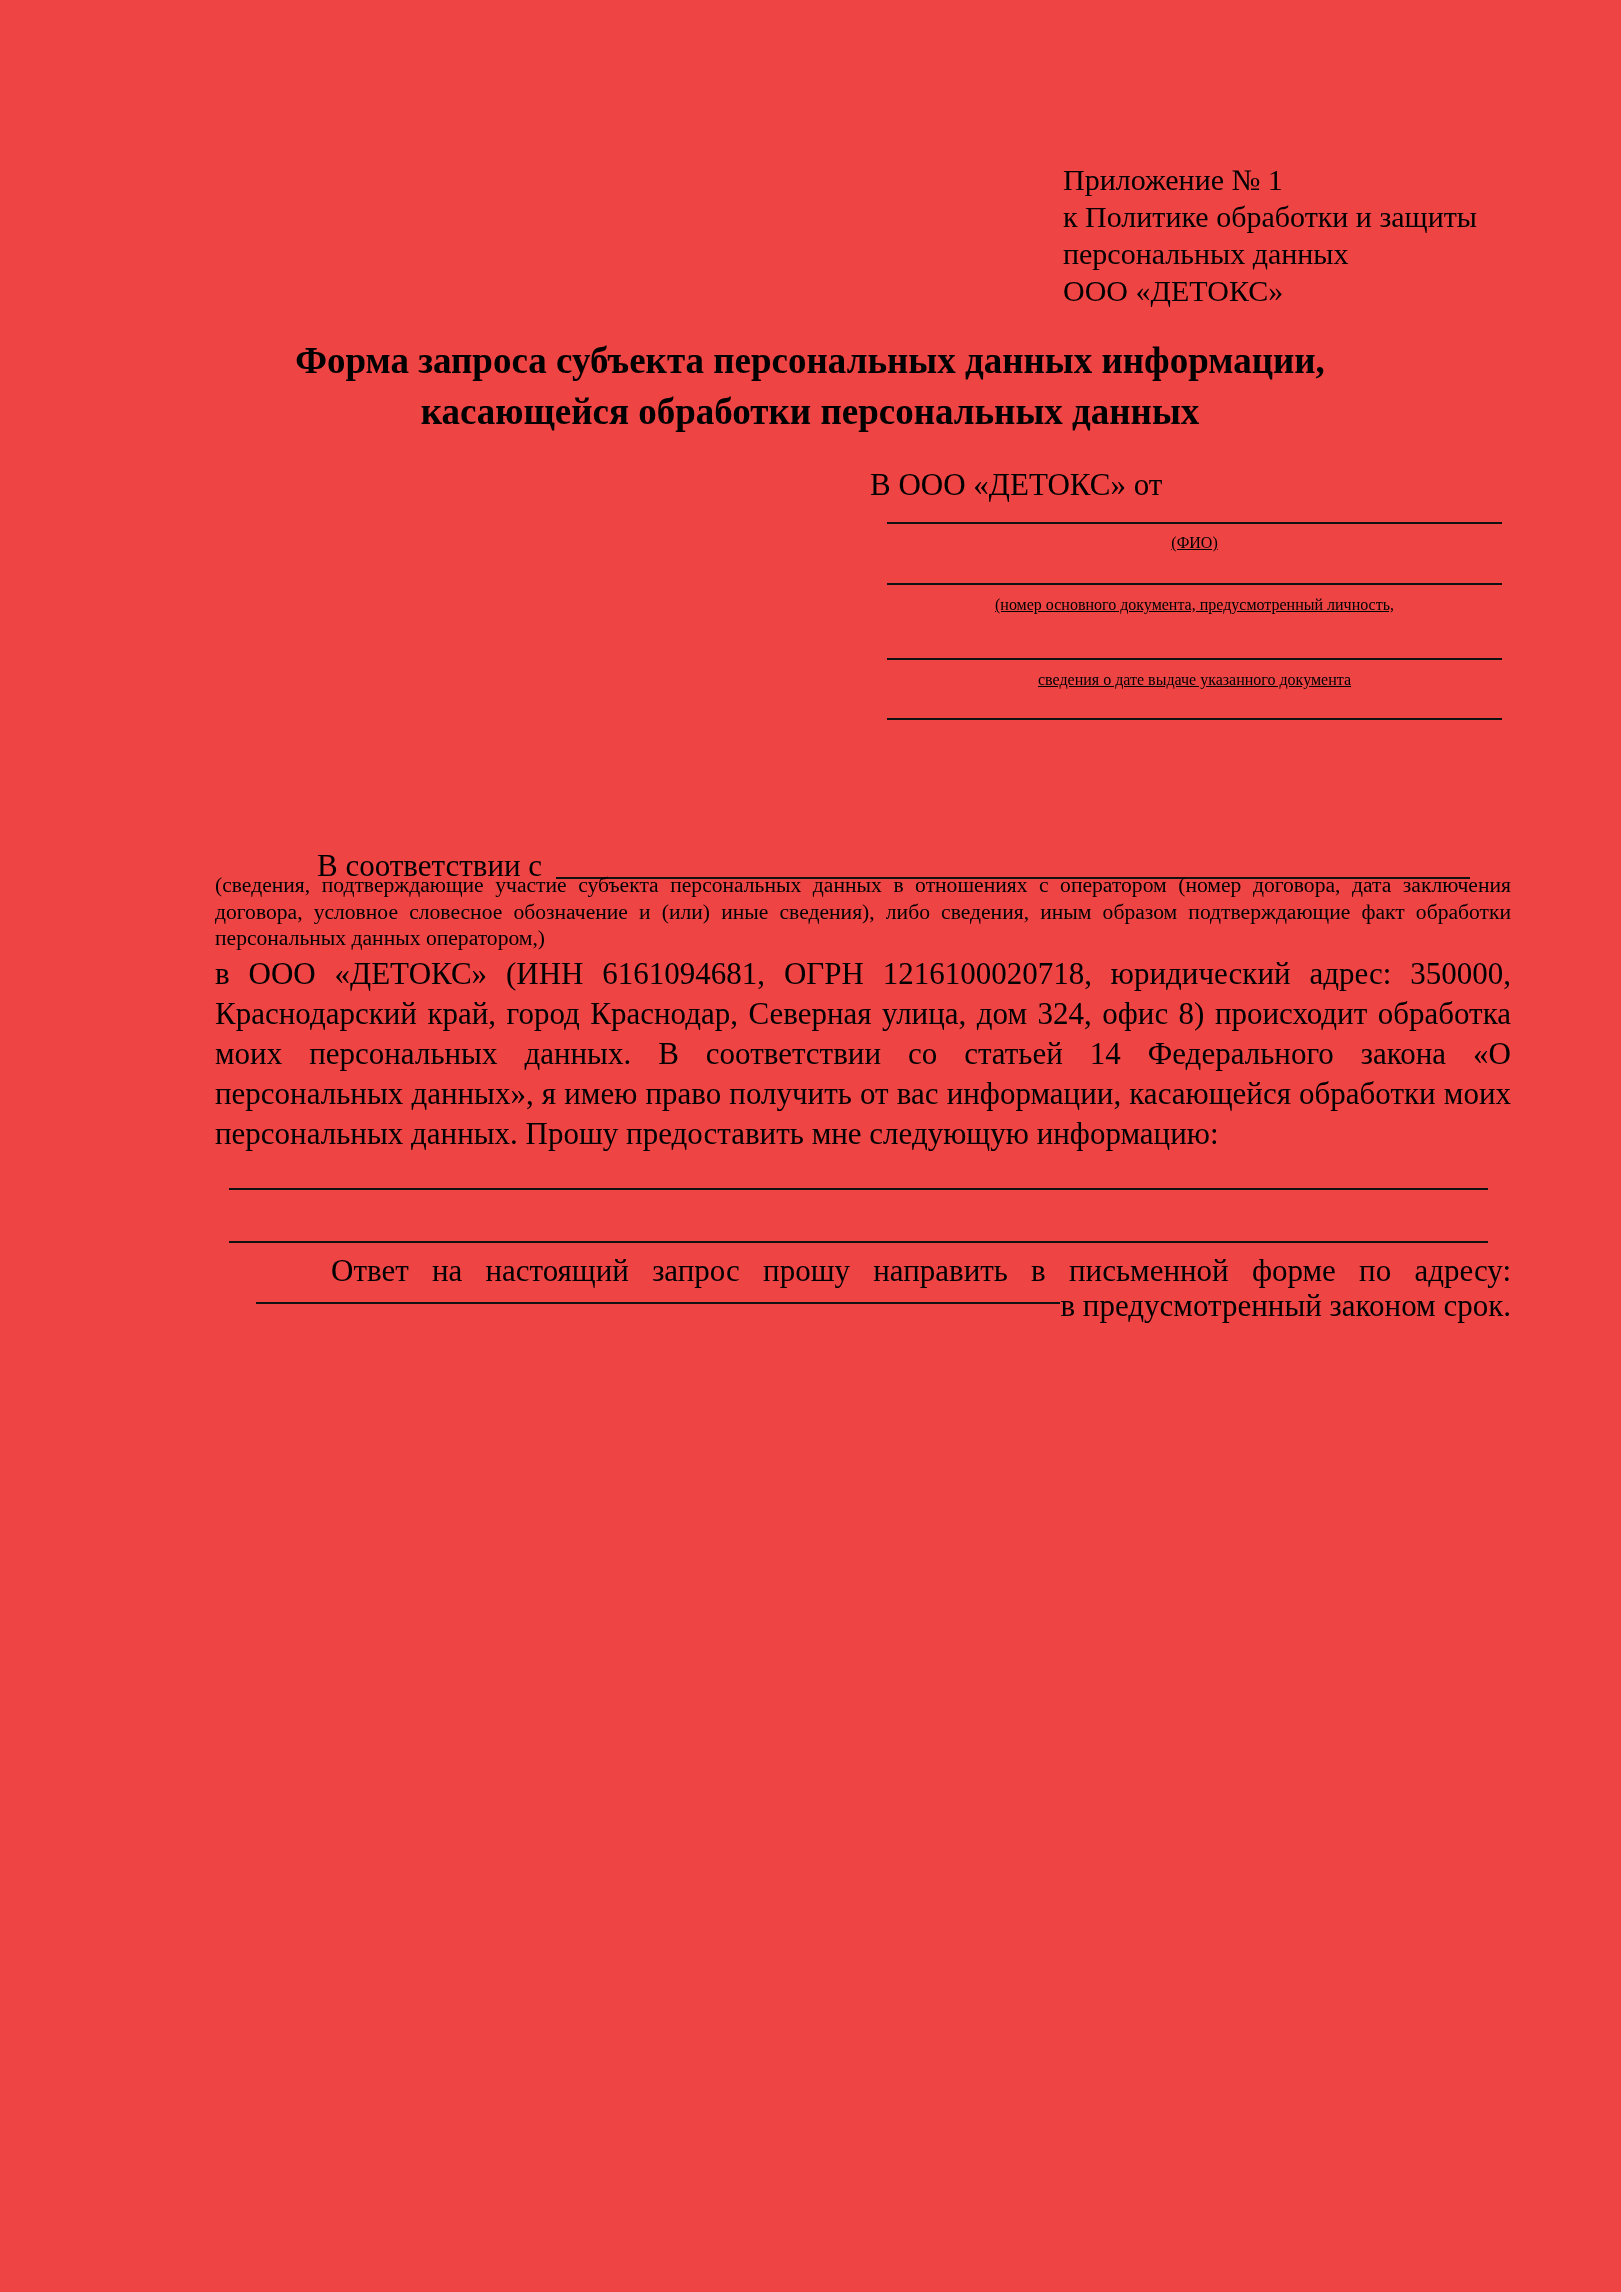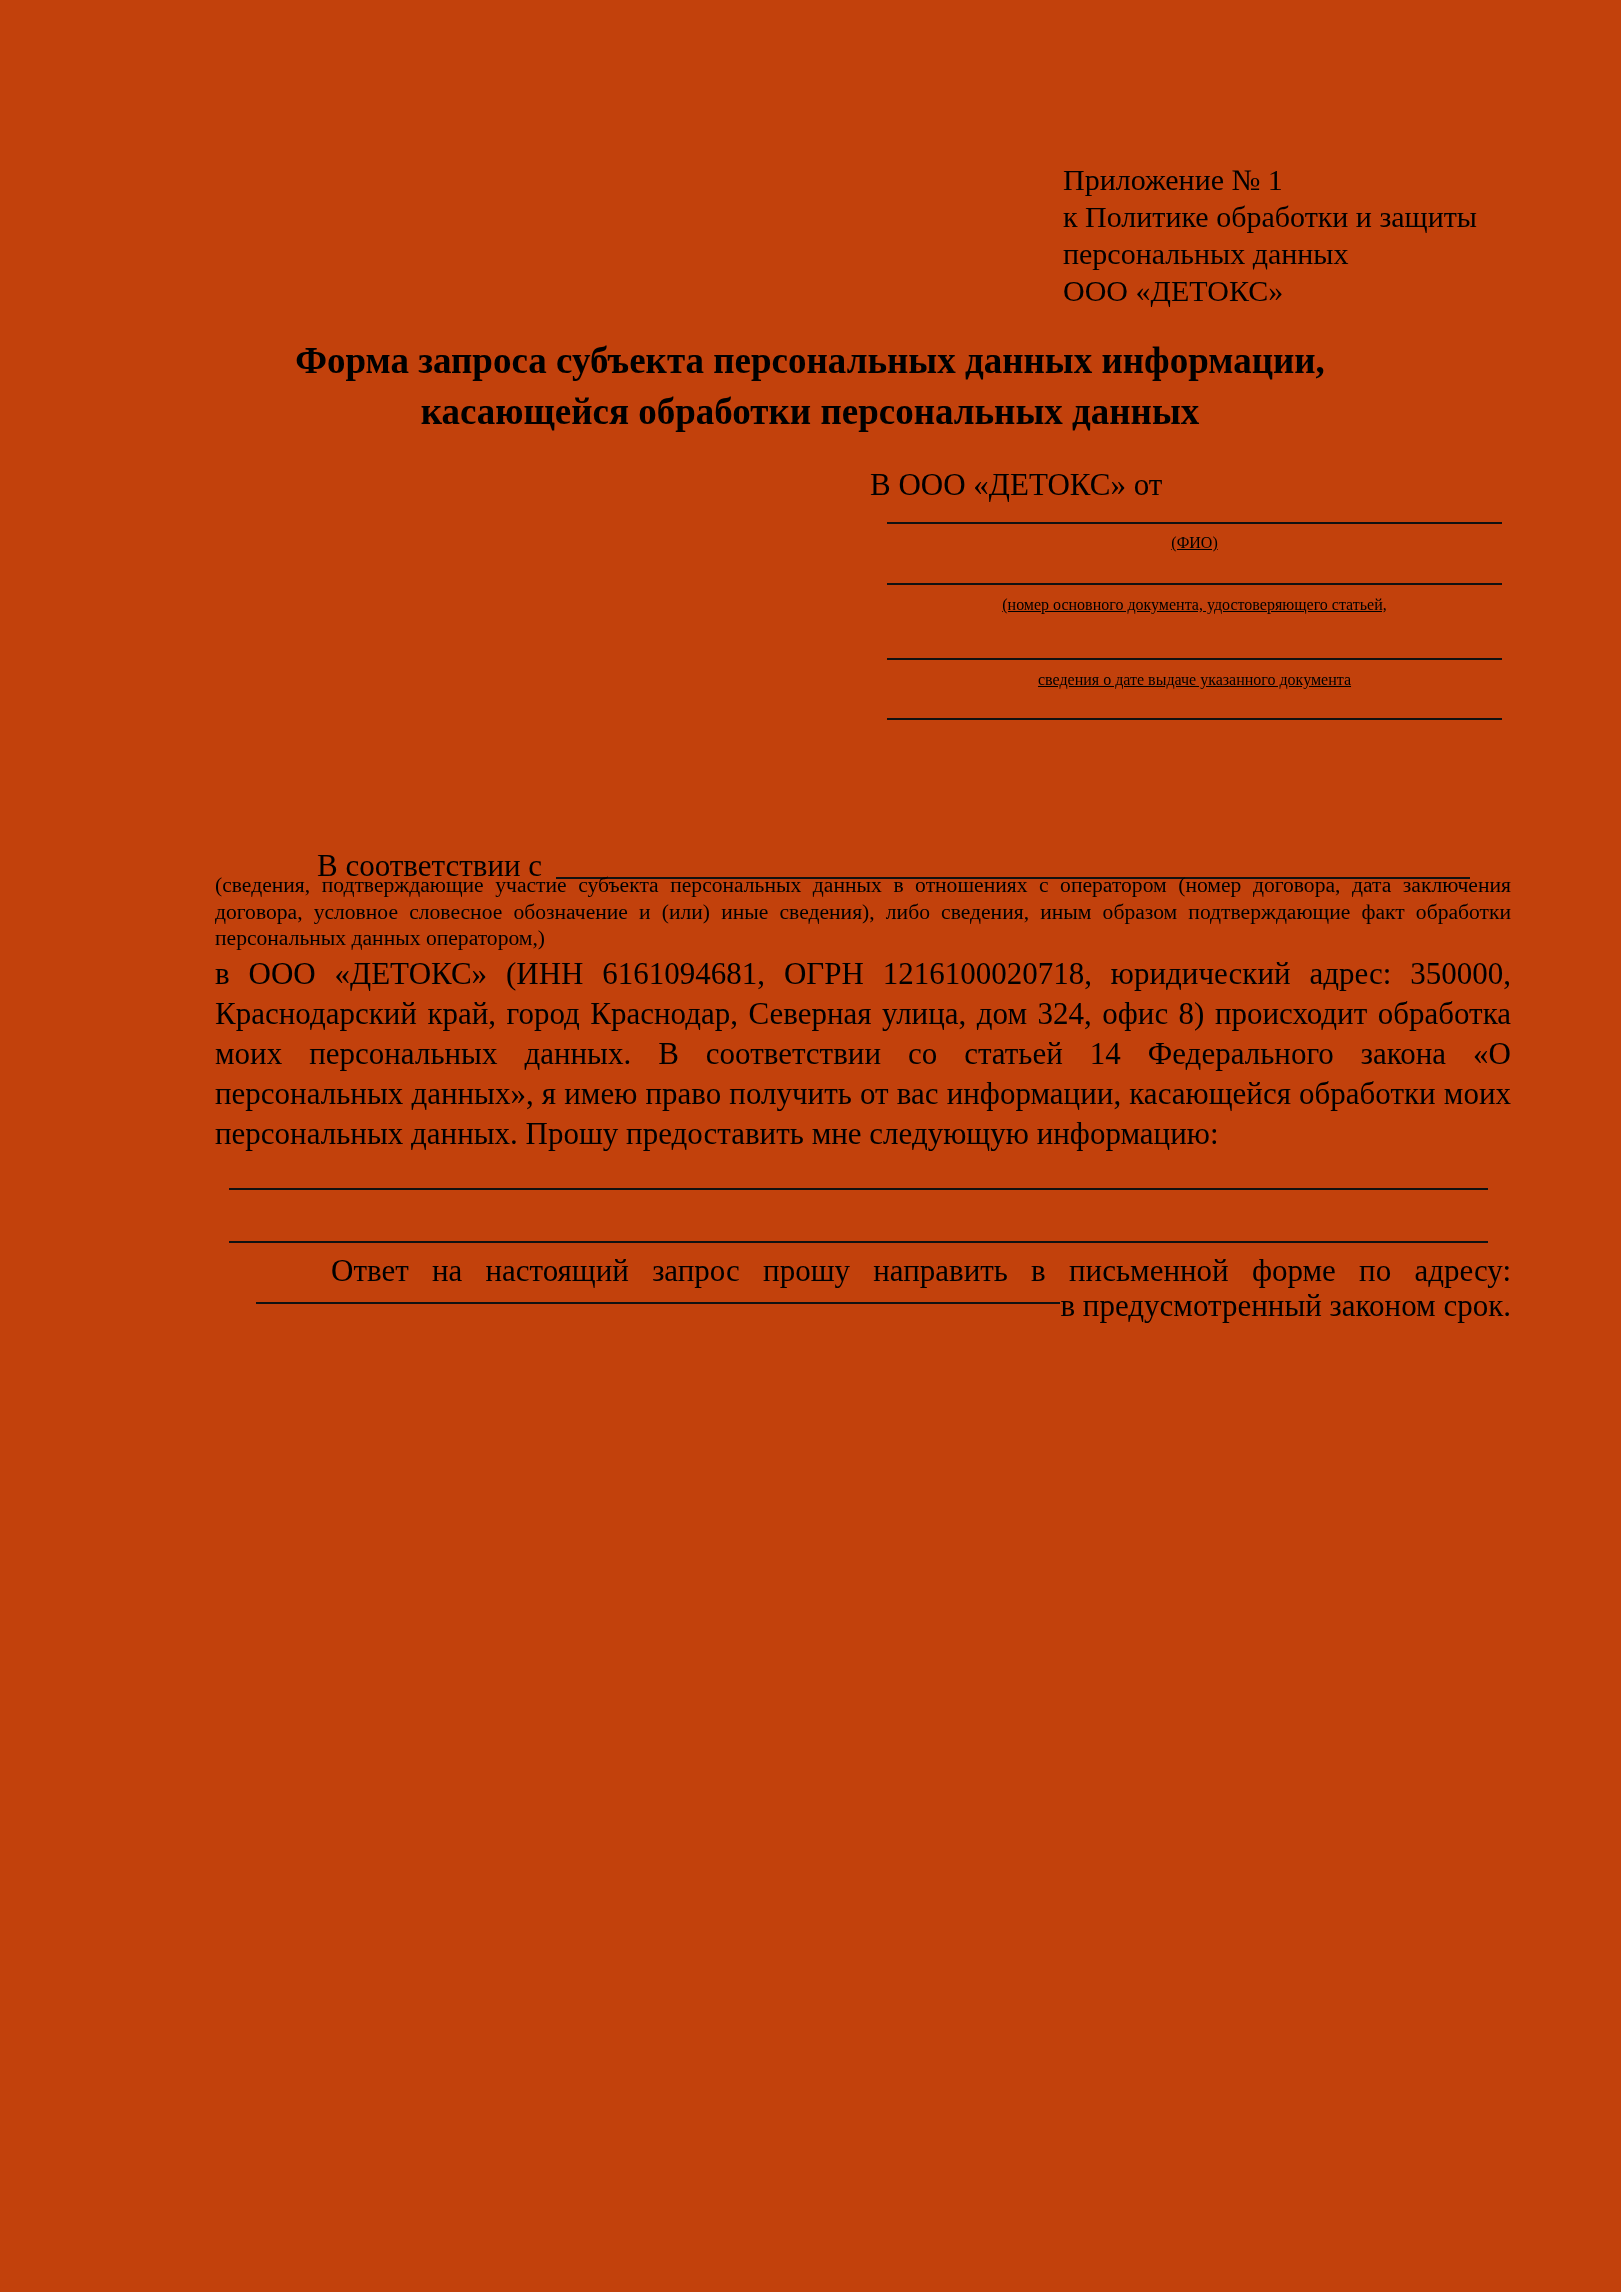--- a/index.html
+++ b/index.html
@@ -2,21 +2,21 @@
 <html lang="ru"><head>
 <meta charset="utf-8">
 <title>Форма запроса субъекта персональных данных</title>
 <style>
   * { margin: 0; padding: 0; box-sizing: border-box; }
   html, body { background: #ffffff; }
   .page {
     position: relative;
     width: 1621px;
     height: 2293px;
-    background: #c2410c;
+    background: #ef4444;
     color: #000000;
     font-family: "Liberation Serif", "DejaVu Serif", serif;
     overflow: hidden;
   }
   .abs { position: absolute; }
 
   .appendix {
     left: 1063px; top: 161px;
     font-size: 30px; line-height: 37px;
   }
@@ -121,21 +121,21 @@
     <div>Форма запроса субъекта персональных данных информации,</div>
     <div>касающейся обработки персональных данных</div>
   </div>
 
   <div class="abs addressee">В ООО «ДЕТОКС» от</div>
 
   <div class="rule" style="left:887px; top:522px; width:615px;"></div>
   <div class="caption" style="left:887px; top:530px; width:615px;">(ФИО)</div>
 
   <div class="rule" style="left:887px; top:583px; width:615px;"></div>
-  <div class="caption" style="left:887px; top:592px; width:615px;">(номер основного документа, удостоверяющего статьей,</div>
+  <div class="caption" style="left:887px; top:592px; width:615px;">(номер основного документа, предусмотренный личность,</div>
 
   <div class="rule" style="left:887px; top:658px; width:615px;"></div>
   <div class="caption" style="left:887px; top:667px; width:615px;">сведения о дате выдаче указанного документа</div>
 
   <div class="rule" style="left:887px; top:718px; width:615px;"></div>
 
 
   <div class="abs lead-row">
     <span class="lead-text">В соответствии с</span>
     <span class="lead-blank"></span>

